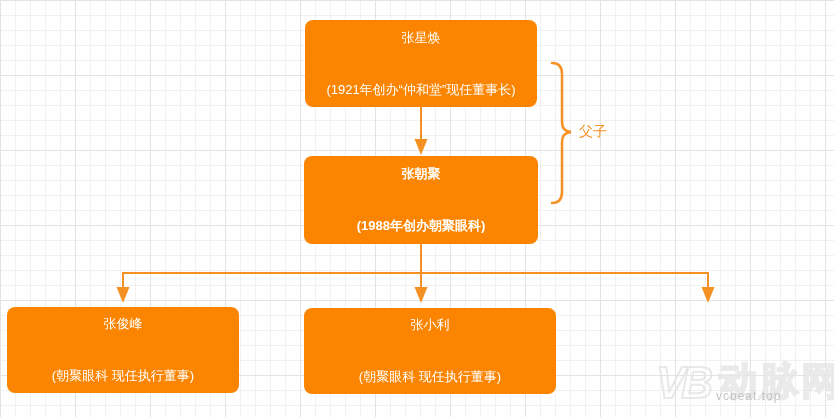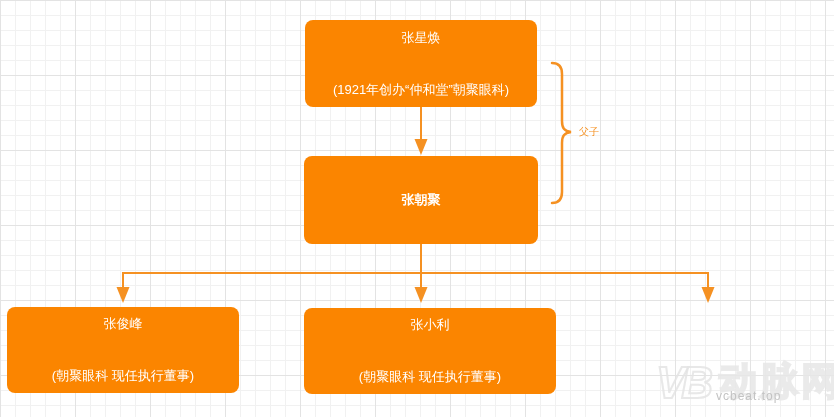--- a/index.html
+++ b/index.html
@@ -58,21 +58,21 @@
     stroke: #f59122;
     stroke-width: 2.5;
     fill: none;
     stroke-linecap: round;
   }
   .brace-label {
     position: absolute;
     left: 579px;
     top: 123px;
     color: #f59122;
-    font-size: 10px;
+    font-size: 14px;
     line-height: 17px;
     z-index: 2;
   }
   .watermark {
     position: absolute;
     left: 656px;
     top: 358px;
     z-index: 3;
     white-space: nowrap;
   }
@@ -124,25 +124,26 @@
     <line class="edge" x1="708" y1="272" x2="708" y2="288"></line>
     <polygon class="arrowhead" points="123,303 116.5,287 129.5,287"></polygon>
     <polygon class="arrowhead" points="421,303 414.5,287 427.5,287"></polygon>
     <polygon class="arrowhead" points="708,303 701.5,287 714.5,287"></polygon>
 
     <path class="brace" d="M552,63 C559,63 562,67 562,74 L562,121 C562,128 564,131 571,132 C564,133 562,136 562,143 L562,192 C562,199 559,203 552,203"></path>
   </svg>
 
   <div class="node node-1">
     <span class="name">张星焕</span>
-    <span class="desc">(1921年创办“仲和堂”朝聚眼科)</span>
+    <span class="desc">(1921年创办“仲和堂”现任董事长)</span>
   </div>
 
   <div class="node node-2">
     <span class="name">张朝聚</span>
+    <span class="desc">(1988年创办朝聚眼科)</span>
   </div>
 
   <div class="node node-3">
     <span class="name">张俊峰</span>
     <span class="desc">(朝聚眼科 现任执行董事)</span>
   </div>
 
   <div class="node node-4">
     <span class="name">张小利</span>
     <span class="desc">(朝聚眼科 现任执行董事)</span>

